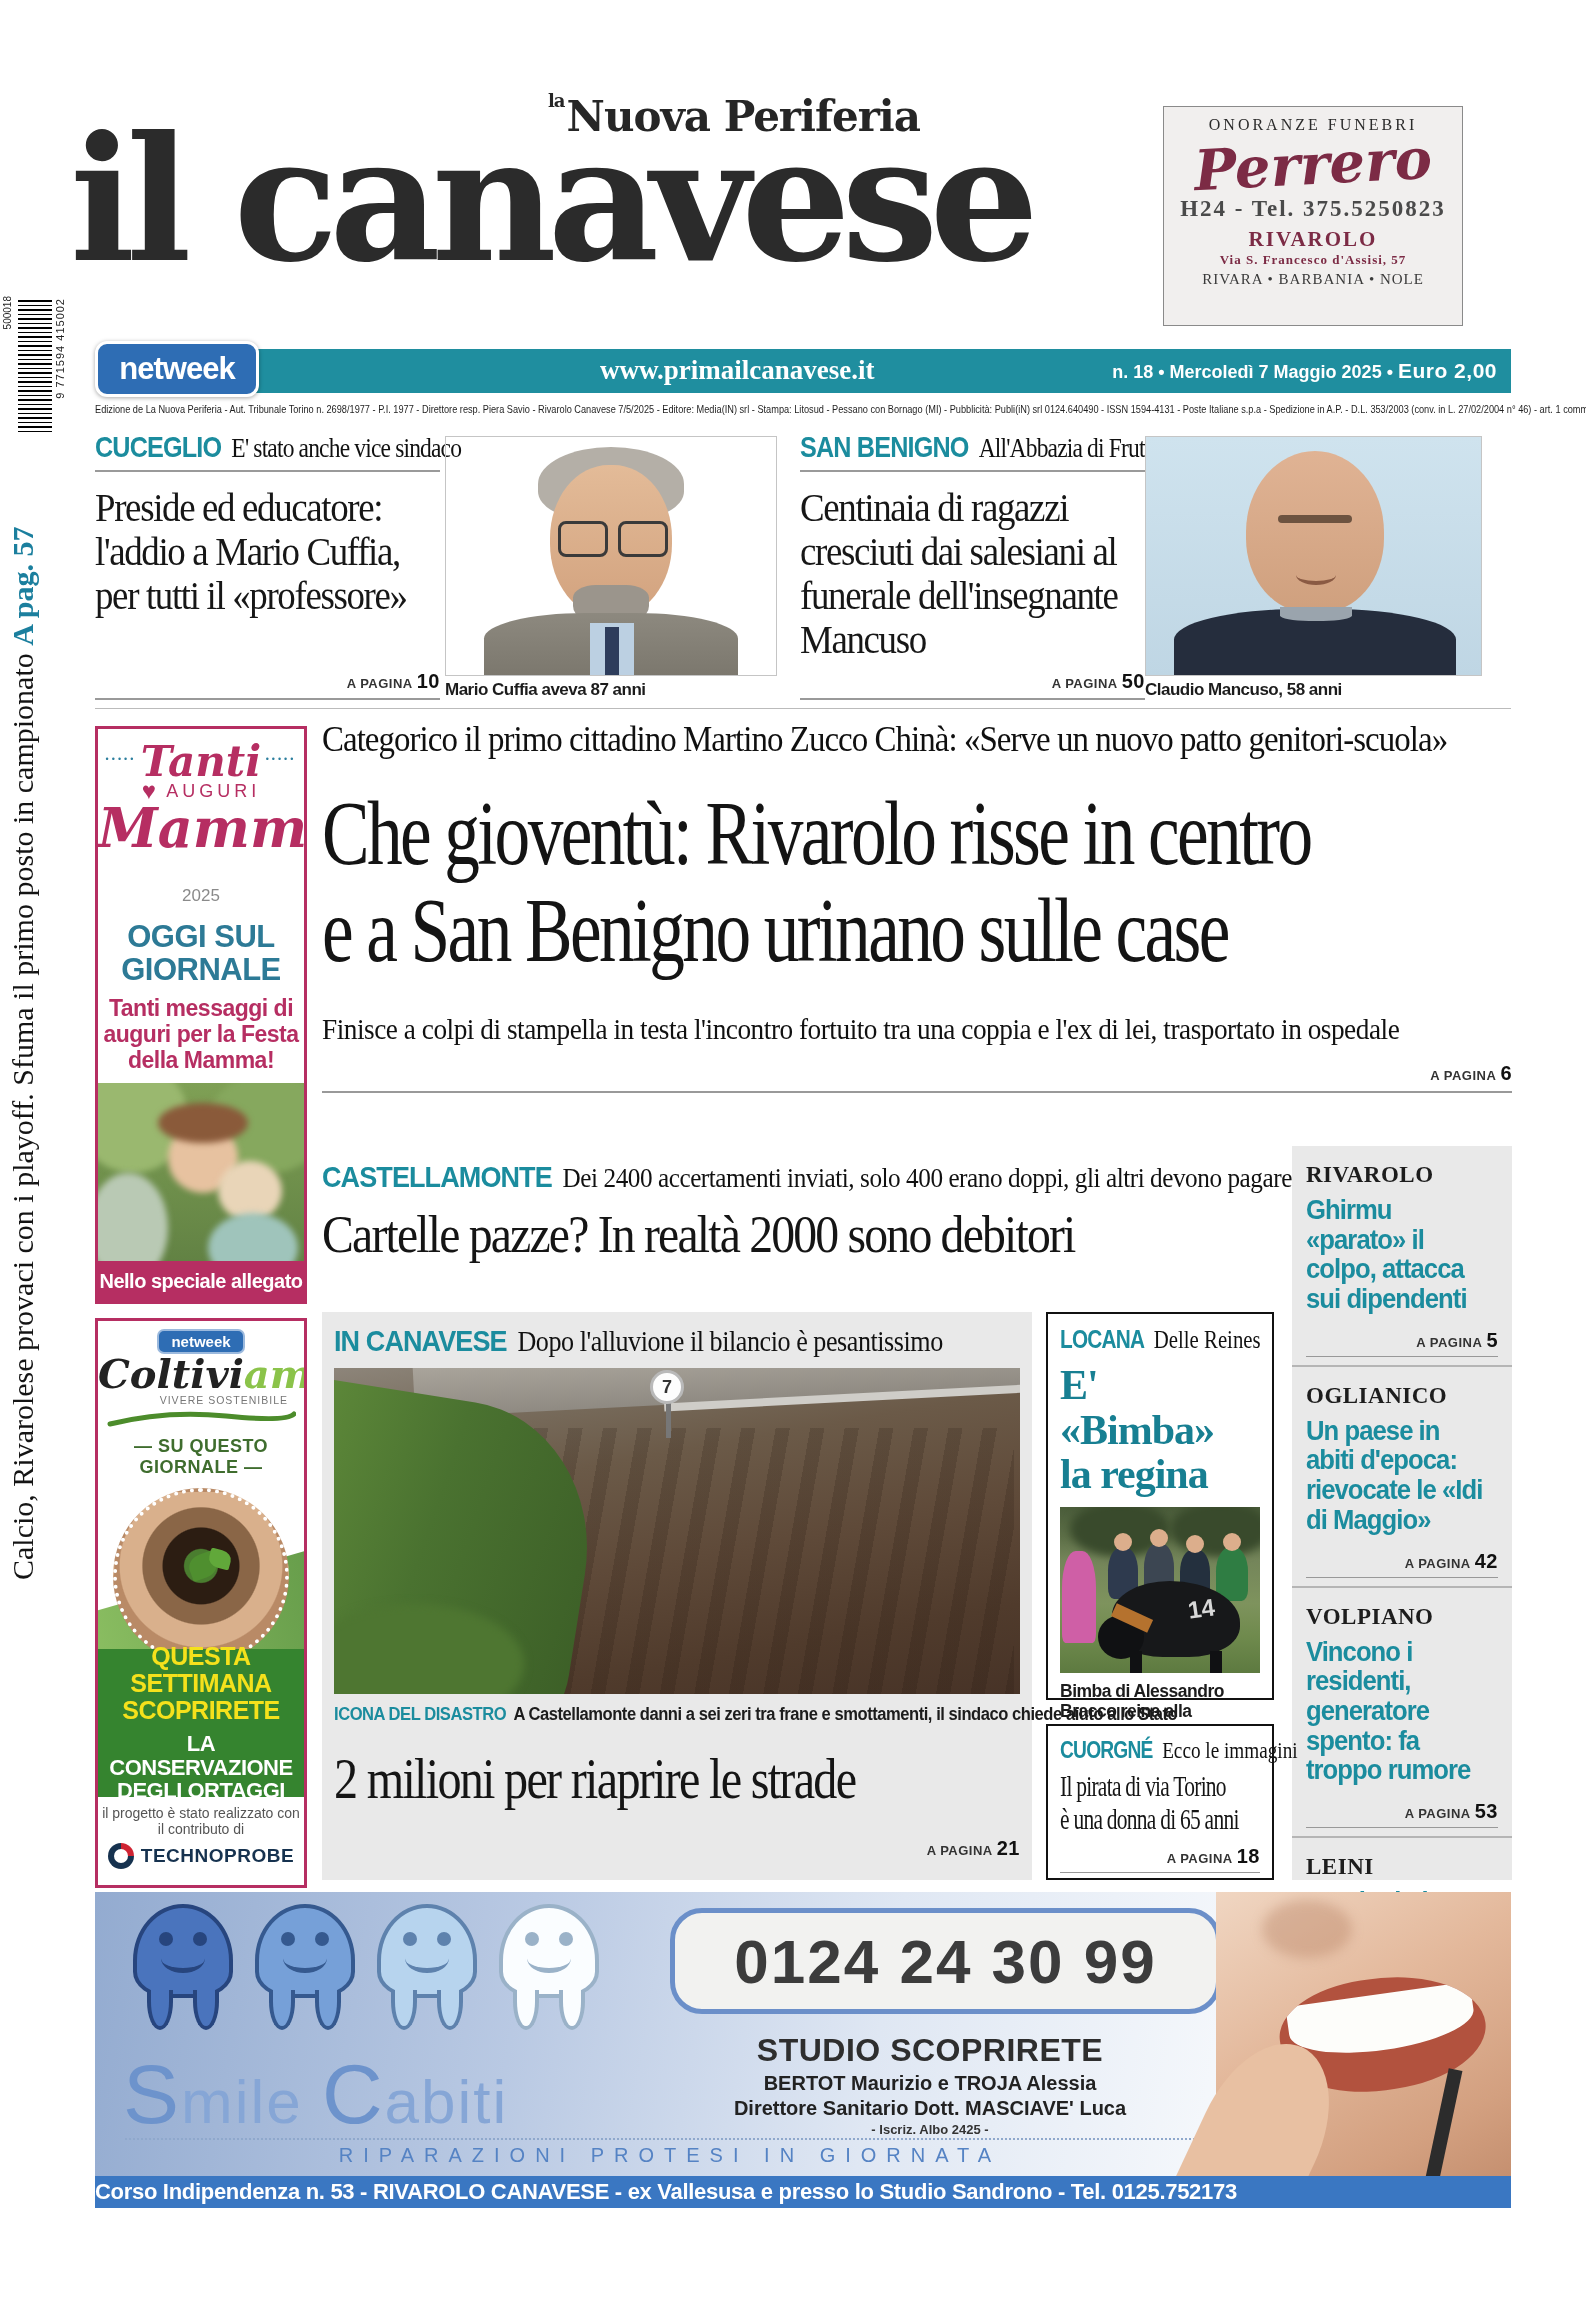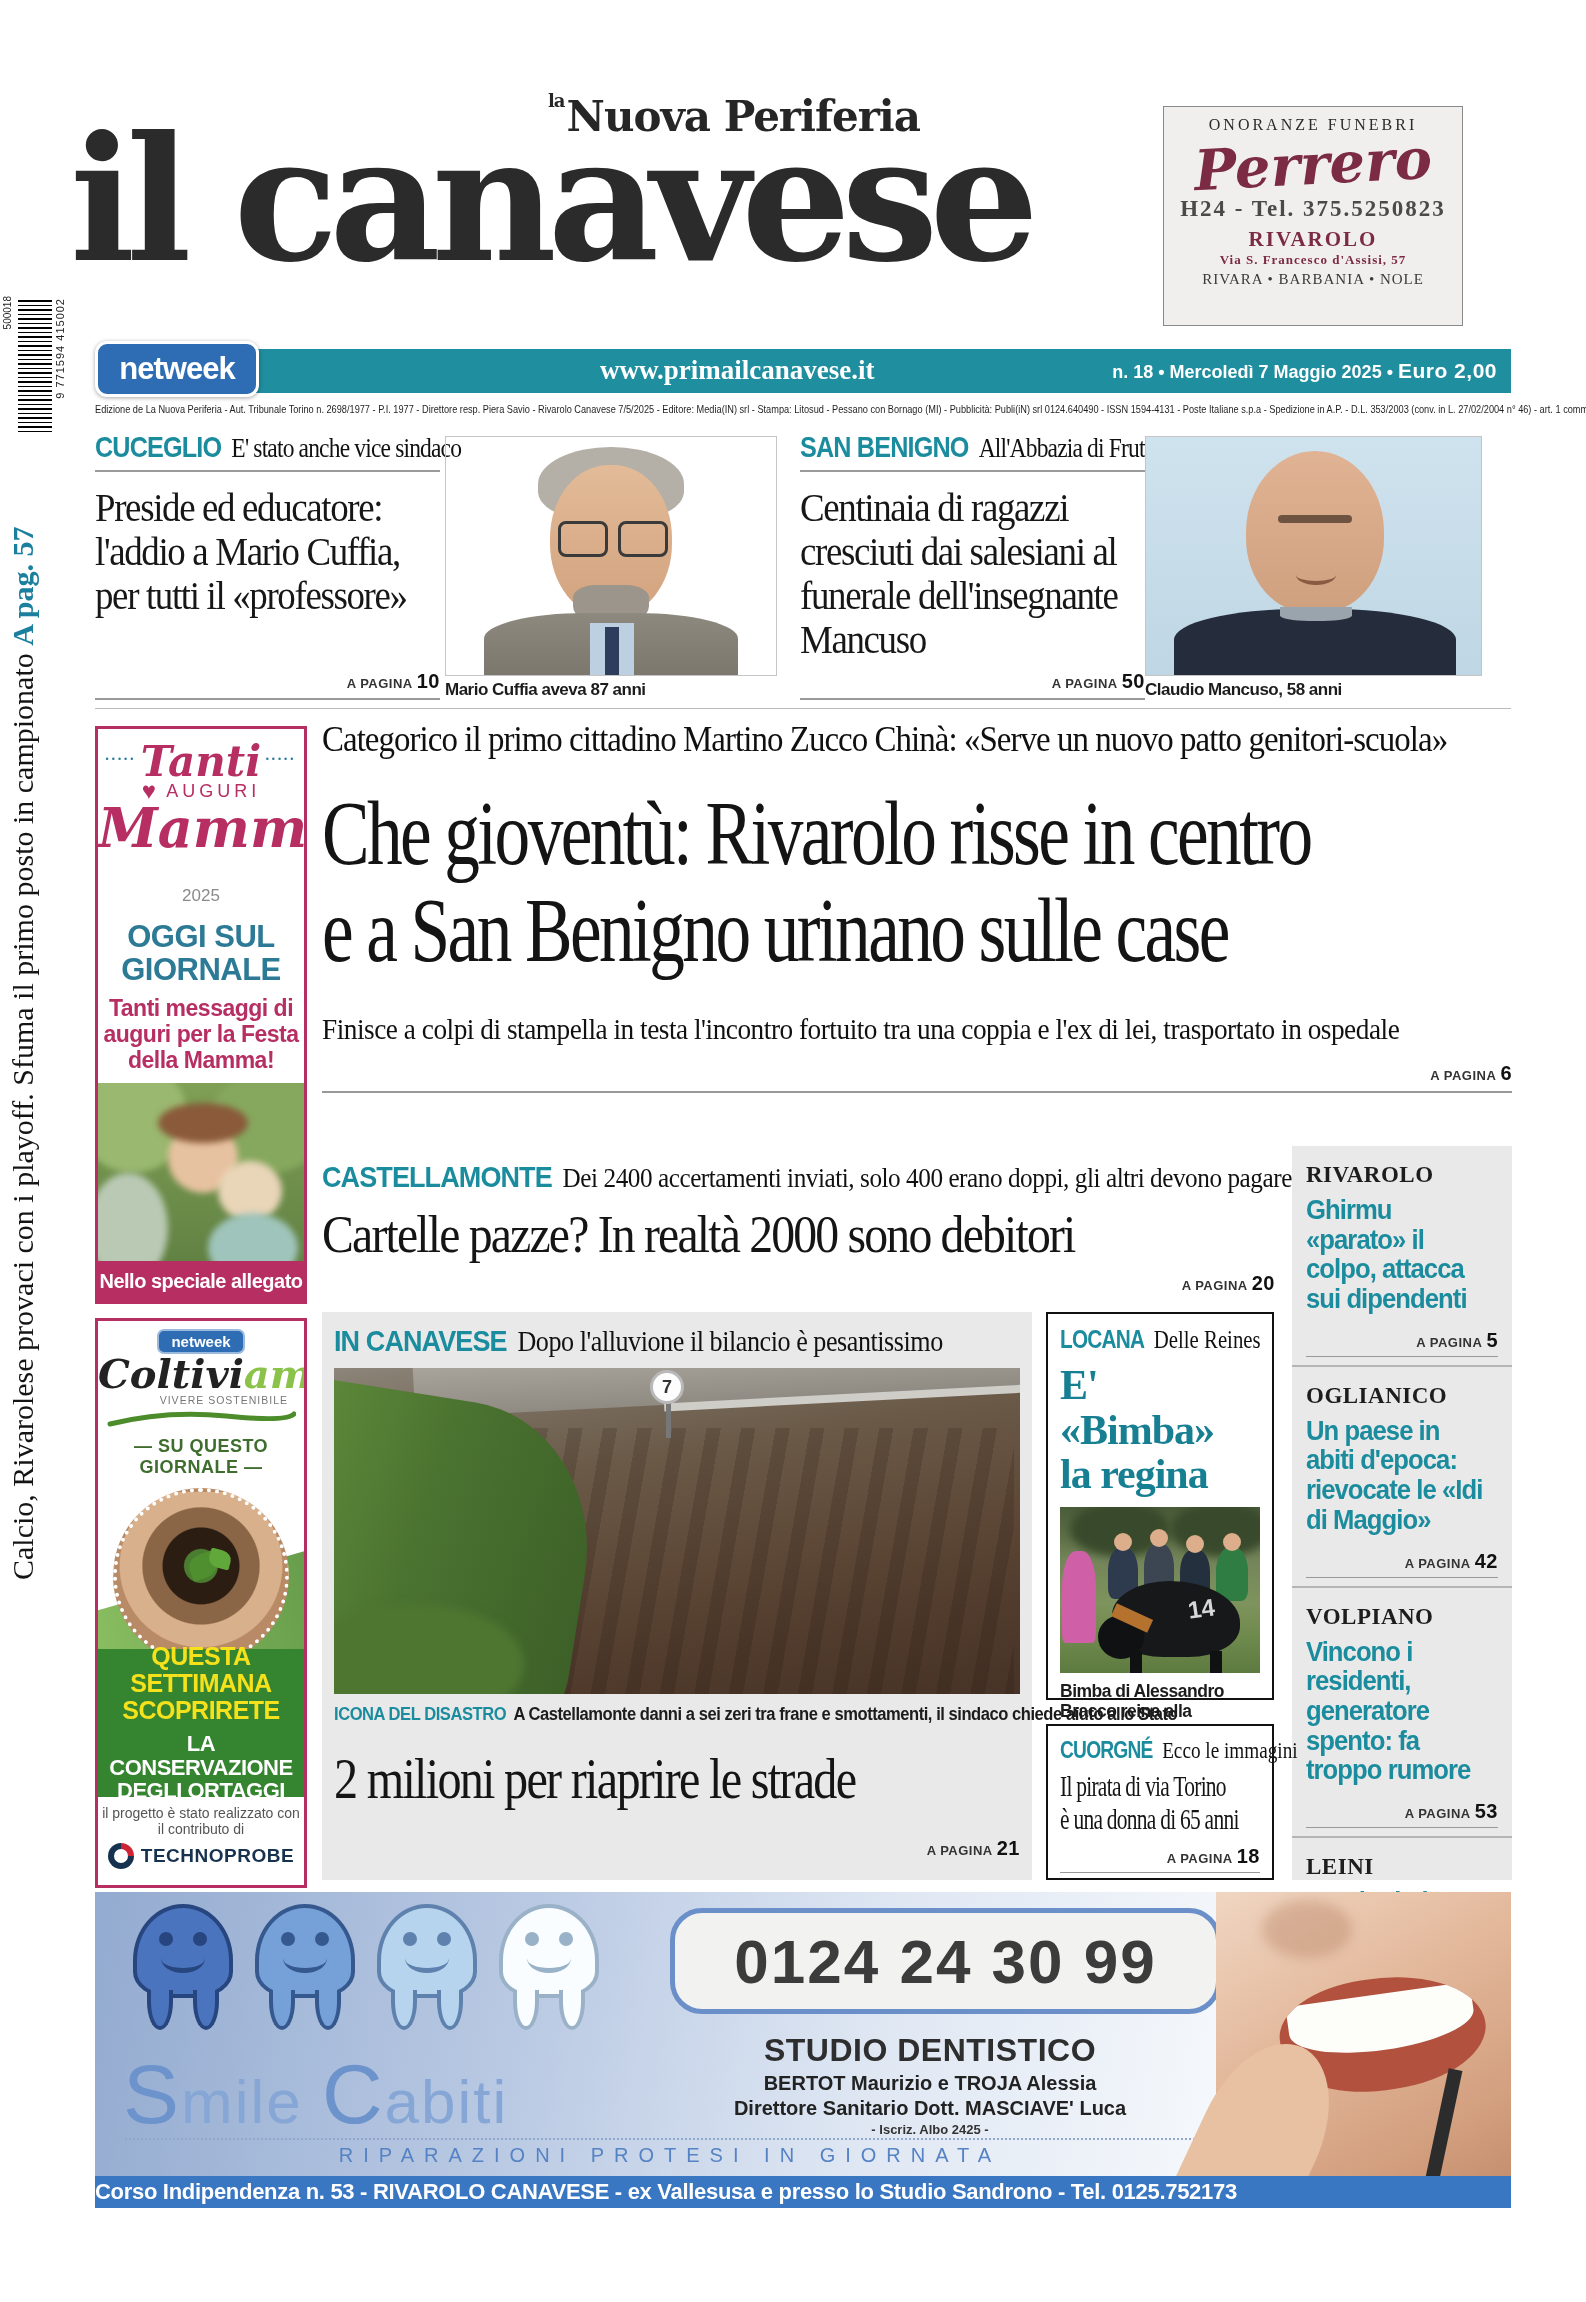--- a/index.html
+++ b/index.html
@@ -357,23 +357,20 @@
       <span>A PAGINA</span><b>6</b>
     </div>
   </div>
 
   <div class="cast">
     <div class="krow sx90">
       <span class="kicker">CASTELLAMONTE</span>
       <span class="ksub">Dei 2400 accertamenti inviati, solo 400 erano doppi, gli altri devono pagare</span>
     </div>
     <div class="cast-h">Cartelle pazze? In realtà 2000 sono debitori</div>
-    <div class="cast-pagina pagina">
-      <span>A PAGINA</span><b>20</b>
-    </div>
   </div>
 
   <div class="rail">
     <div class="rail-item">
       <div class="rail-town">RIVAROLO</div>
       <div class="rail-h">Ghirmu «parato» il colpo, attacca sui dipendenti</div>
       <div class="rail-pagina pagina">
         <span>A PAGINA</span><b>5</b>
       </div>
     </div>
@@ -570,21 +567,21 @@
           <div class="eye er"></div>
           <div class="smile"></div>
         </div>
     </div>
     <div class="sc">
       <span class="big">S</span><span>mile </span><span class="big">C</span><span>abiti</span>
     </div>
     <div class="phonebox">
       <span class="phone">0124 24 30 99</span>
     </div>
-    <div class="d-studio">STUDIO DENTISTICO</div>
+    <div class="d-studio">STUDIO SCOPRIRETE</div>
     <div class="d-docs">BERTOT Maurizio e TROJA Alessia</div>
     <div class="d-dir">Direttore Sanitario Dott. MASCIAVE' Luca</div>
     <div class="d-albo">- Iscriz. Albo 2425 -</div>
     <div class="dotline"></div>
     <div class="banner">RIPARAZIONI PROTESI IN GIORNATA</div>
     <div class="smilephoto">
       <div class="nosh"></div>
       <div class="mouth">
           <div class="tth"></div>
         </div>

